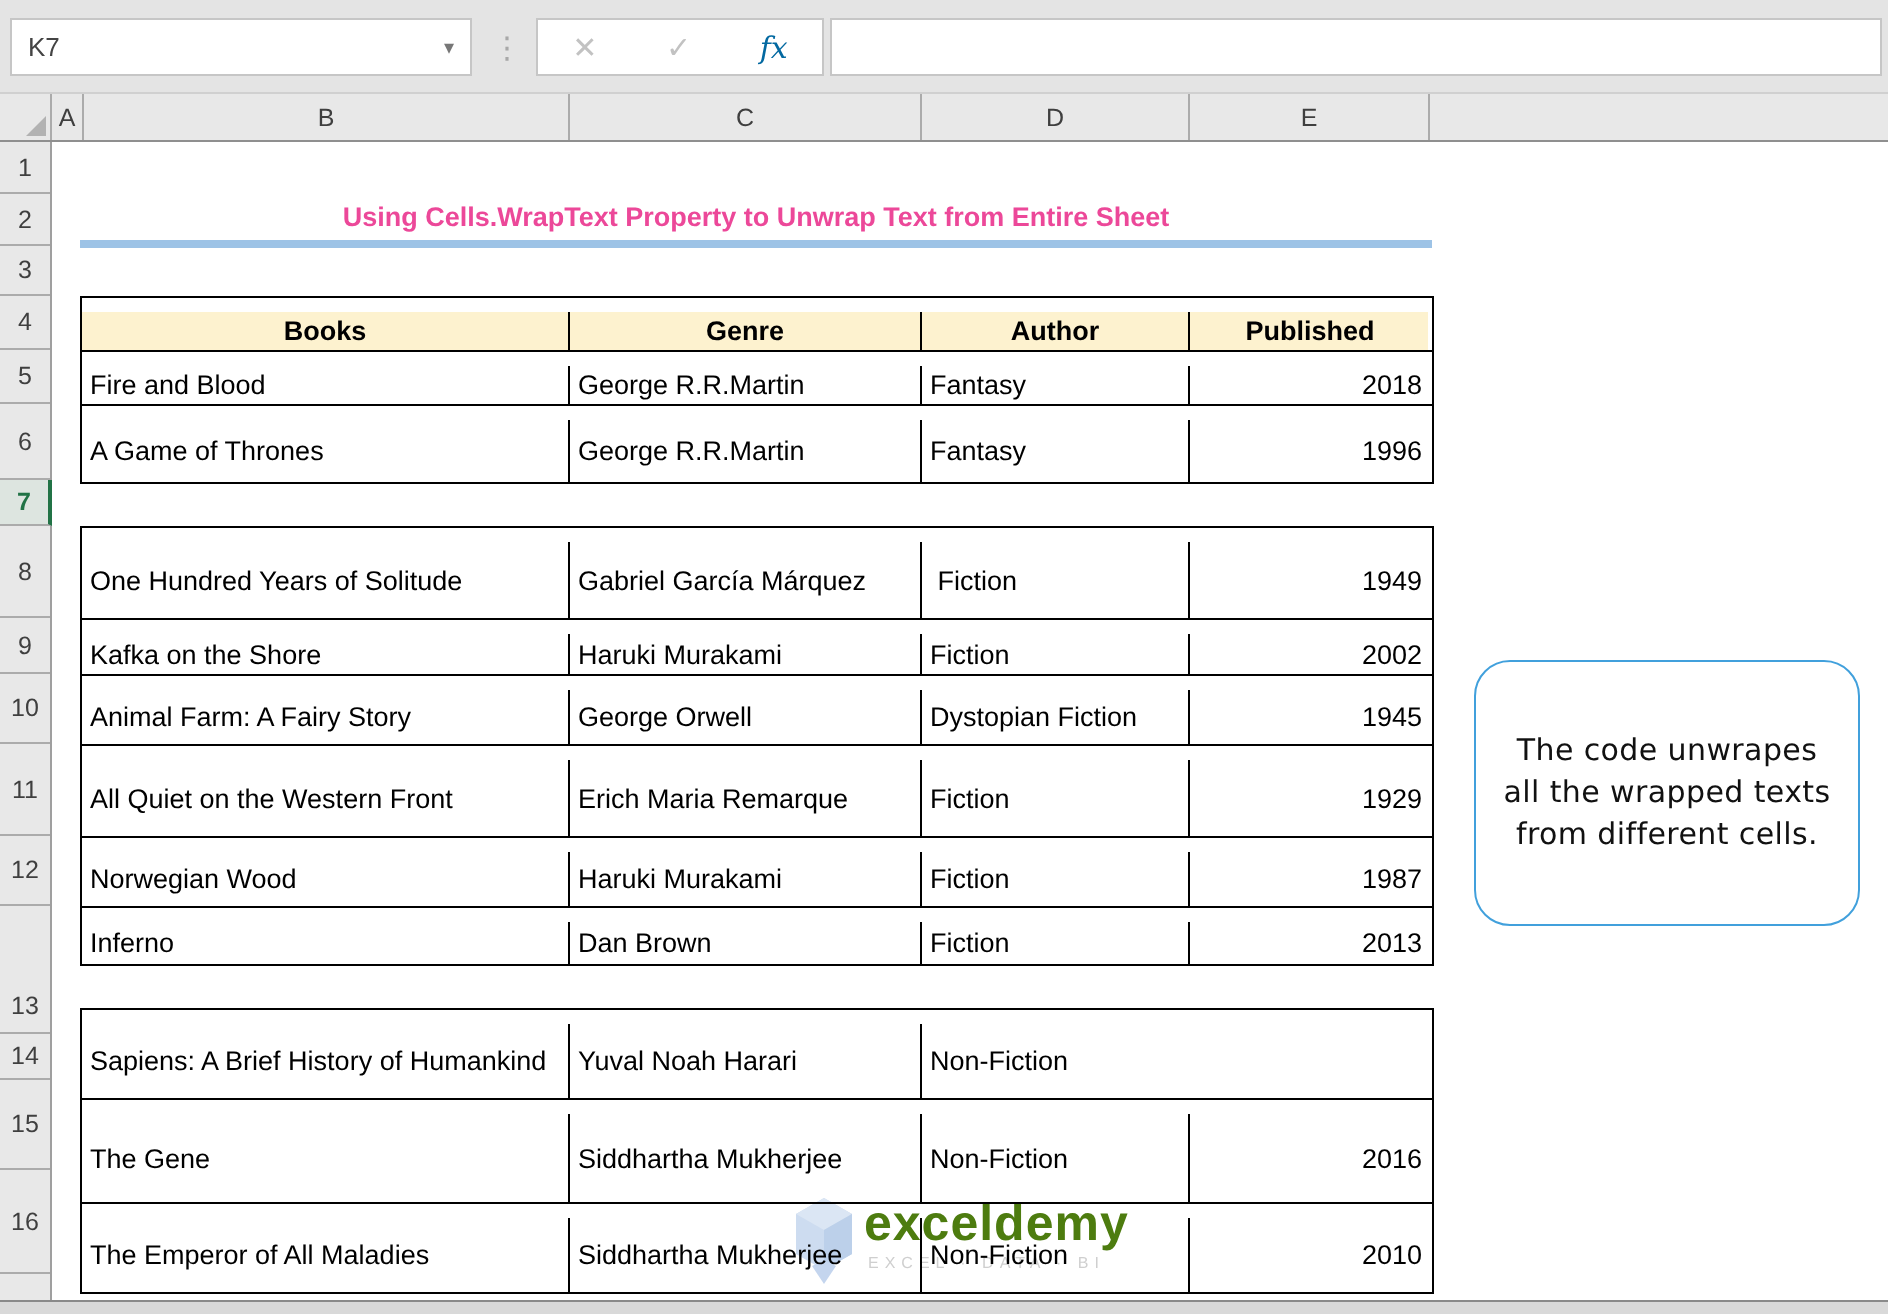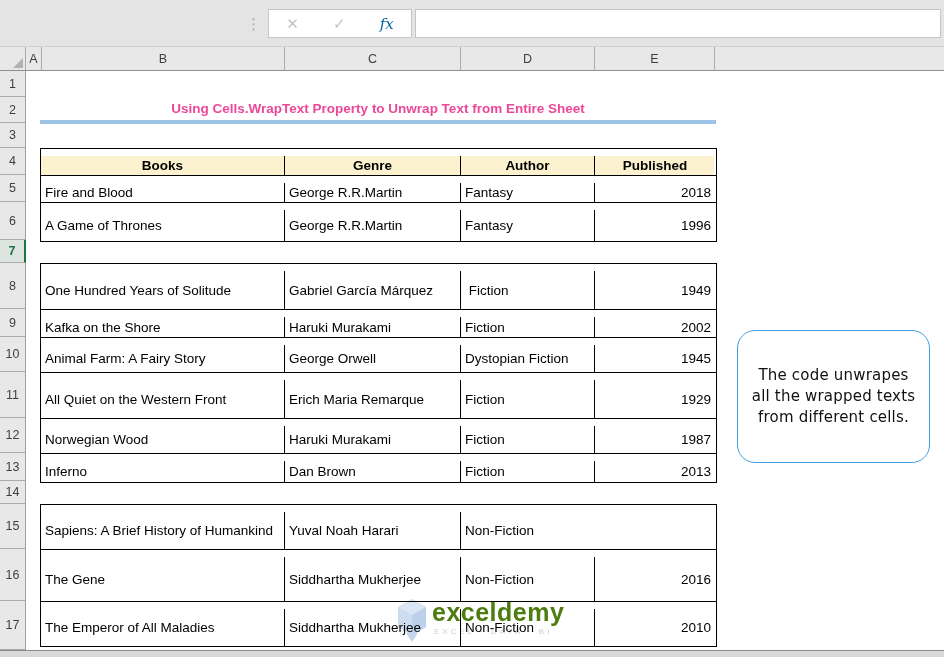--- a/index.html
+++ b/index.html
@@ -56,20 +56,24 @@
 
   
   .bottomstrip { position:absolute; left:0; top:650px; width:944px; height:7px; background:#d9d9d9; border-top:1.5px solid #8a8a8a; }
 </style>
 </head>
 <body>
 
 <div class="app">
 
   <div class="topbar">
+    <div class="namebox">
+      <span>K7</span>
+      <span class="arrow">▾</span>
+    </div>
     <div class="vdots">⋮</div>
     <div class="fxpanel">
       <span class="dis">✕</span>
       <span class="dis">✓</span>
       <span class="fx">fx</span>
     </div>
     <div class="formulabar"></div>
   </div>
 
   <div class="colheaders">
@@ -90,21 +94,21 @@
       <div class="rowh" style="height: 25px;">3</div>
       <div class="rowh" style="height: 27px;">4</div>
       <div class="rowh" style="height: 27px;">5</div>
       <div class="rowh" style="height: 38px;">6</div>
       <div class="rowh sel" style="height: 23px;">7</div>
       <div class="rowh" style="height: 46px;">8</div>
       <div class="rowh" style="height: 28px;">9</div>
       <div class="rowh" style="height: 35px;">10</div>
       <div class="rowh" style="height: 46px;">11</div>
       <div class="rowh" style="height: 35px;">12</div>
-      <div class="rowh" style="height: 28px;">13</div>
+      <div class="rowh" style="height: 28px; margin-top: 36px;">13</div>
       <div class="rowh" style="height: 23px;">14</div>
       <div class="rowh" style="height: 45px;">15</div>
       <div class="rowh" style="height: 52px;">16</div>
       <div class="rowh" style="height: 49px;">17</div>
     </div>
 
   <div class="sheet"></div>
 
   <div class="watermark">
     <svg class="wm-logo" viewBox="0 0 32 46">

